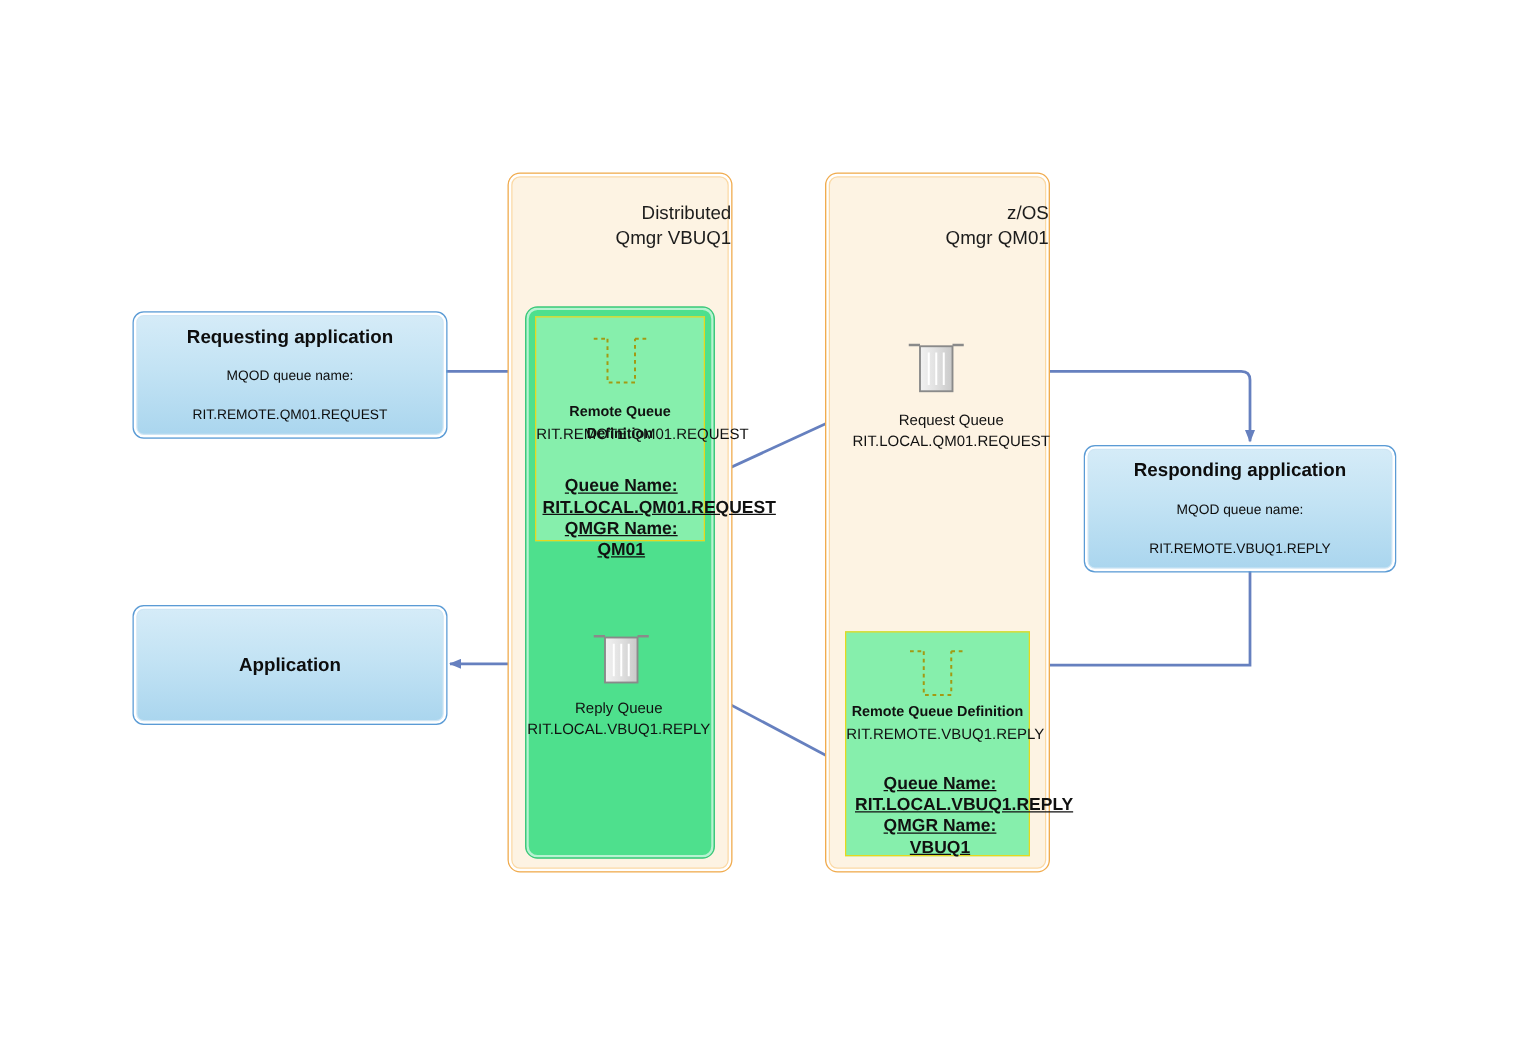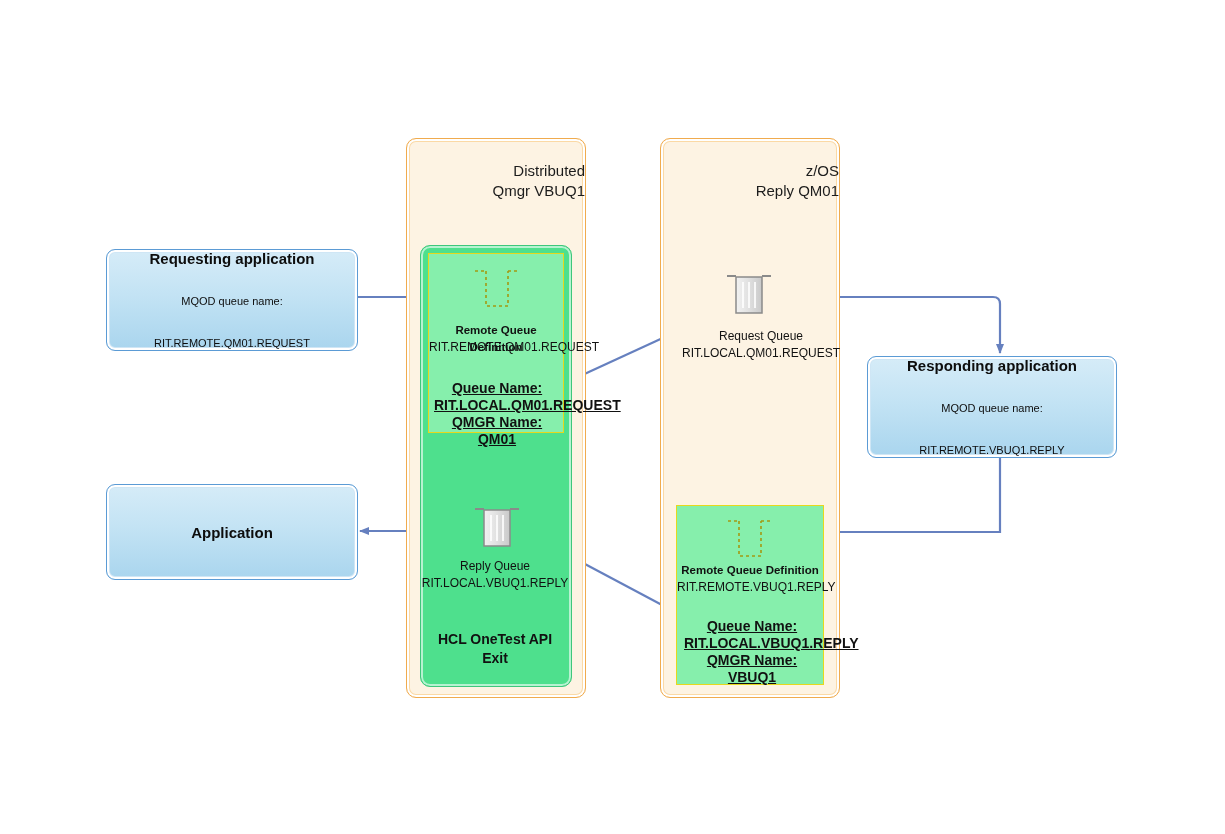--- a/index.html
+++ b/index.html
@@ -98,21 +98,20 @@
   .appbox {
     position: absolute;
     border-radius: 9px;
     background: linear-gradient(180deg, #d6ecf8 0%, #c3e3f4 45%, #a9d5ee 100%);
     border: 1px solid #5b9bd5;
     box-shadow: 0 0 0 2px #ffffff inset, 0 0 0 3px #cfe6f5 inset;
     display: flex;
     flex-direction: column;
     align-items: center;
     justify-content: center;
-    gap: 11px;
   }
   .app-title {
     font-size: 15px;
     font-weight: bold;
     color: #0d0d0d;
     line-height: 21px;
   }
   .app-line {
     font-size: 11px;
     color: #0d0d0d;
@@ -186,26 +185,24 @@
         <stop offset="100%" stop-color="#c9c9c9"></stop>
       </linearGradient>
     </defs>
     <path d="M3,4 L12,4 M38,4 L47,4" stroke="#8a8a8a" stroke-width="2" fill="none"></path>
     <rect x="12" y="5" width="26" height="36" fill="url(#qgrad)" stroke="#8a8a8a" stroke-width="1.5"></rect>
     <path d="M19,10 L19,36 M25,10 L25,36 M31,10 L31,36" stroke="#ffffff" stroke-width="1.6"></path>
   </svg>
   <div class="q-caption" style="left:406px; width:178px; top:558px;">Reply Queue
 RIT.LOCAL.VBUQ1.REPLY</div>
 
-  <div class="exit-label" style="left:420px; width:150px; top:630px;">HCL OneTest API
-Exit</div>
 
   <div class="qmgr" style="left:660px; top:138px; width:178px; height:558px;">
     <div class="qmgr-title">z/OS
-Reply QM01</div>
+Qmgr QM01</div>
   </div>
 
   <svg class="queue-icon" style="left:724px; top:272px;" width="50" height="46" viewBox="0 0 50 46" xmlns="http://www.w3.org/2000/svg">
     <defs>
       <linearGradient id="qgrad2" x1="0" y1="0" x2="1" y2="0">
         <stop offset="0%" stop-color="#f2f2f2"></stop>
         <stop offset="45%" stop-color="#e2e2e2"></stop>
         <stop offset="100%" stop-color="#c9c9c9"></stop>
       </linearGradient>
     </defs>

